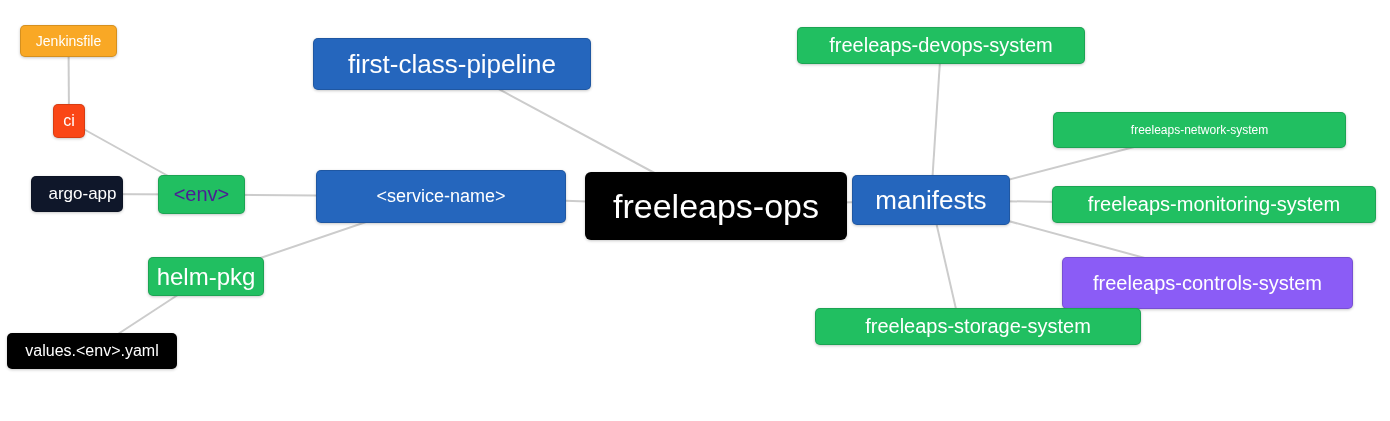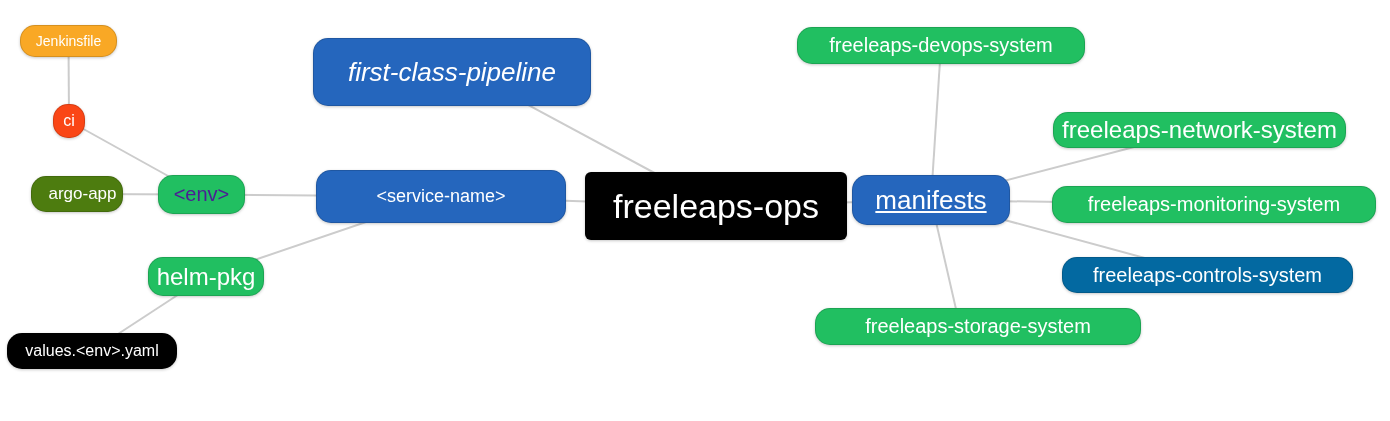--- a/index.html
+++ b/index.html
@@ -23,21 +23,21 @@
   }
   .node {
     position: absolute;
     z-index: 2;
     display: flex;
     align-items: center;
     justify-content: center;
     box-sizing: border-box;
     color: #ffffff;
     white-space: nowrap;
-    border-radius: 15px;
+    border-radius: 5px;
     border: 1px solid rgba(0,0,0,0.14);
     box-shadow: 0 1px 3px rgba(0,0,0,0.22);
     cursor: pointer;
     user-select: none;
   }
   .node.root {
     border-radius: 6px;
   }
 </style>
 </head>
@@ -55,26 +55,26 @@
       <line x1="441" y1="196.5" x2="716" y2="206" stroke="#CCCCCC" stroke-width="2"></line>
       <line x1="716" y1="206" x2="931" y2="200" stroke="#CCCCCC" stroke-width="2"></line>
       <line x1="931" y1="200" x2="941" y2="45.5" stroke="#CCCCCC" stroke-width="2"></line>
       <line x1="931" y1="200" x2="1199.5" y2="130" stroke="#CCCCCC" stroke-width="2"></line>
       <line x1="931" y1="200" x2="1214" y2="204.5" stroke="#CCCCCC" stroke-width="2"></line>
       <line x1="931" y1="200" x2="1207.5" y2="275" stroke="#CCCCCC" stroke-width="2"></line>
       <line x1="931" y1="200" x2="960" y2="326.5" stroke="#CCCCCC" stroke-width="2"></line>
     </svg>
 <div class="node" style="left: 20px; top: 25px; width: 97px; height: 32px; font-size: 14px; background: rgb(249, 168, 37); color: rgb(255, 255, 255);">Jenkinsfile</div>
     <div class="node" style="left: 53px; top: 104px; width: 32px; height: 34px; font-size: 16px; background: rgb(250, 70, 22); color: rgb(255, 255, 255);">ci</div>
-    <div class="node" style="left: 31px; top: 176px; width: 92px; height: 36px; font-size: 17px; background: #4d7c0f; color: rgb(255, 255, 255); padding-left: 11px;">argo-app</div>
+    <div class="node" style="left: 31px; top: 176px; width: 92px; height: 36px; font-size: 17px; background: #0f172a; color: rgb(255, 255, 255); padding-left: 11px;">argo-app</div>
     <div class="node" style="left: 158px; top: 175px; width: 87px; height: 39px; font-size: 20px; background: rgb(33, 191, 97); color: #4c1d95;">&lt;env&gt;</div>
     <div class="node" style="left: 148px; top: 257px; width: 116px; height: 39px; font-size: 24px; background: rgb(33, 191, 97); color: rgb(255, 255, 255);">helm-pkg</div>
     <div class="node" style="left: 7px; top: 333px; width: 170px; height: 36px; font-size: 16px; background: #000000; color: rgb(255, 255, 255);">values.&lt;env&gt;.yaml</div>
-    <div class="node" style="left: 313px; top: 38px; width: 278px; height: 68px; font-size: 26px; background: rgb(37, 102, 189); color: rgb(255, 255, 255); font-style: italic;">first-class-pipeline</div>
+    <div class="node" style="left: 313px; top: 38px; width: 278px; height: 52px; font-size: 26px; background: rgb(37, 102, 189); color: rgb(255, 255, 255);">first-class-pipeline</div>
     <div class="node" style="left: 316px; top: 170px; width: 250px; height: 53px; font-size: 18px; background: rgb(37, 102, 189); color: rgb(255, 255, 255);">&lt;service-name&gt;</div>
     <div class="node root" style="left: 585px; top: 172px; width: 262px; height: 68px; font-size: 34px; background: #000000; color: rgb(255, 255, 255);">freeleaps-ops</div>
-    <div class="node" style="left: 852px; top: 175px; width: 158px; height: 50px; font-size: 26px; background: rgb(37, 102, 189); color: rgb(255, 255, 255); text-decoration: underline;">manifests</div>
+    <div class="node" style="left: 852px; top: 175px; width: 158px; height: 50px; font-size: 26px; background: rgb(37, 102, 189); color: rgb(255, 255, 255);">manifests</div>
     <div class="node" style="left: 797px; top: 27px; width: 288px; height: 37px; font-size: 20px; background: rgb(33, 191, 97); color: rgb(255, 255, 255);">freeleaps-devops-system</div>
-    <div class="node" style="left: 1053px; top: 112px; width: 293px; height: 36px; font-size: 24px; background: rgb(33, 191, 97); color: rgb(255, 255, 255);">freeleaps-network-system</div>
+    <div class="node" style="left: 1053px; top: 112px; width: 293px; height: 36px; font-size: 12px; background: rgb(33, 191, 97); color: rgb(255, 255, 255);">freeleaps-network-system</div>
     <div class="node" style="left: 1052px; top: 186px; width: 324px; height: 37px; font-size: 20px; background: rgb(33, 191, 97); color: rgb(255, 255, 255);">freeleaps-monitoring-system</div>
-    <div class="node" style="left: 1062px; top: 257px; width: 291px; height: 36px; font-size: 20px; background: #0369a1; color: rgb(255, 255, 255);">freeleaps-controls-system</div>
+    <div class="node" style="left: 1062px; top: 257px; width: 291px; height: 52px; font-size: 20px; background: #8b5cf6; color: rgb(255, 255, 255);">freeleaps-controls-system</div>
     <div class="node" style="left: 815px; top: 308px; width: 326px; height: 37px; font-size: 20px; background: rgb(33, 191, 97); color: rgb(255, 255, 255);">freeleaps-storage-system</div>
   </div>
 
 </body></html>

